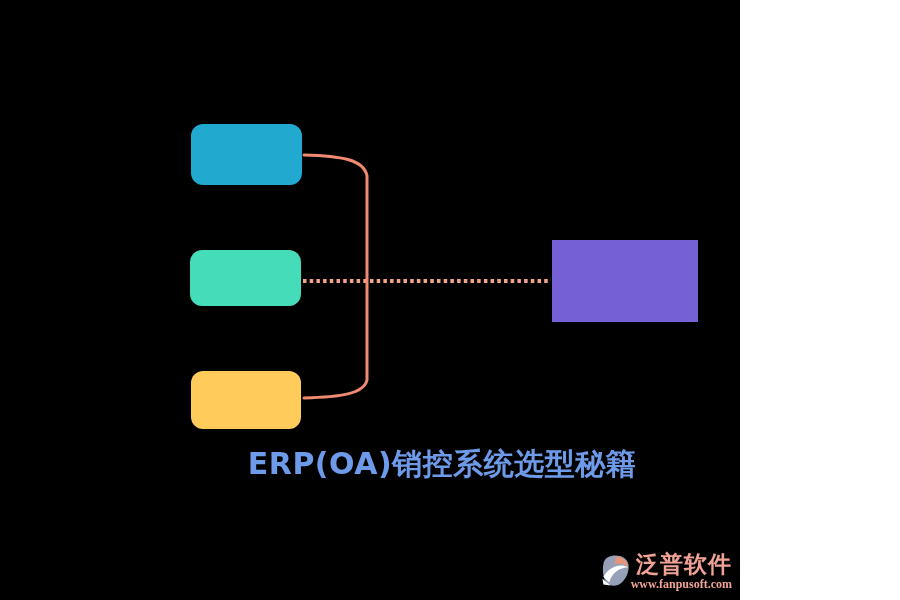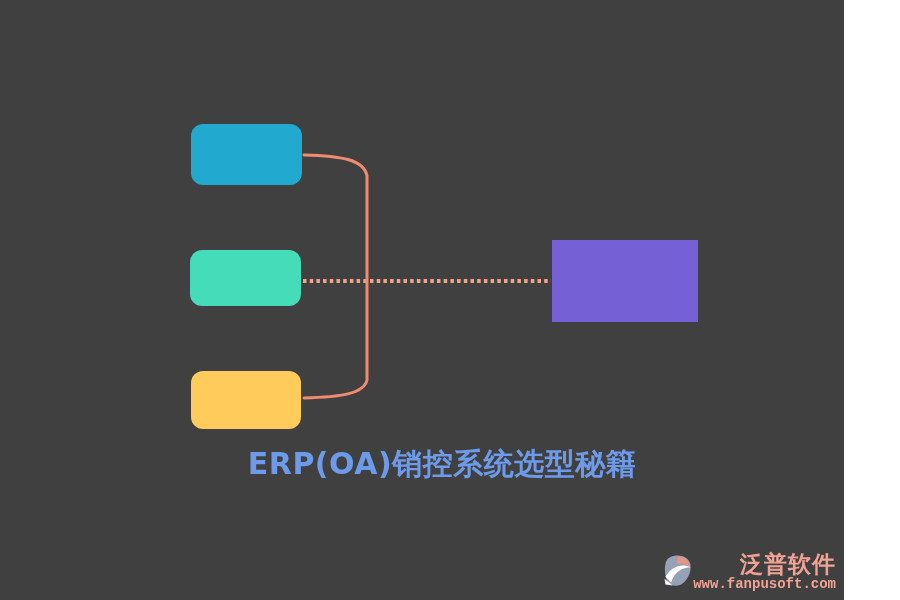--- a/index.html
+++ b/index.html
@@ -3,23 +3,23 @@
 <meta charset="utf-8">
 <style>
   html, body {
     margin: 0;
     padding: 0;
     background: #ffffff;
     font-family: "DejaVu Sans", "Liberation Sans", sans-serif;
   }
   .canvas {
     position: relative;
-    width: 844px;
+    width: 740px;
     height: 600px;
-    background: #404040;
+    background: #000000;
     overflow: hidden;
   }
   .node {
     position: absolute;
   }
   .node.rounded {
     border-radius: 12px;
   }
   #node-1 { left: 191px; top: 124px; width: 111px; height: 61px; }
   #node-2 { left: 190px; top: 250px; width: 111px; height: 56px; }
@@ -60,22 +60,22 @@
     flex-direction: column;
     align-items: flex-end;
   }
   .wm-brand {
     font-size: 23px;
     font-weight: bold;
     line-height: 27px;
     letter-spacing: 1px;
   }
   .wm-url {
-    font-family: Liberation Mono, monospace;
-    font-size: 14px;
+    font-family: Liberation Serif, serif;
+    font-size: 12px;
     font-weight: bold;
     line-height: 13px;
   }
 </style>
 </head>
 <body>
 
 <div class="canvas">
 
   <div class="node rounded" id="node-1" style="background-color: rgb(33, 169, 208);"></div>

